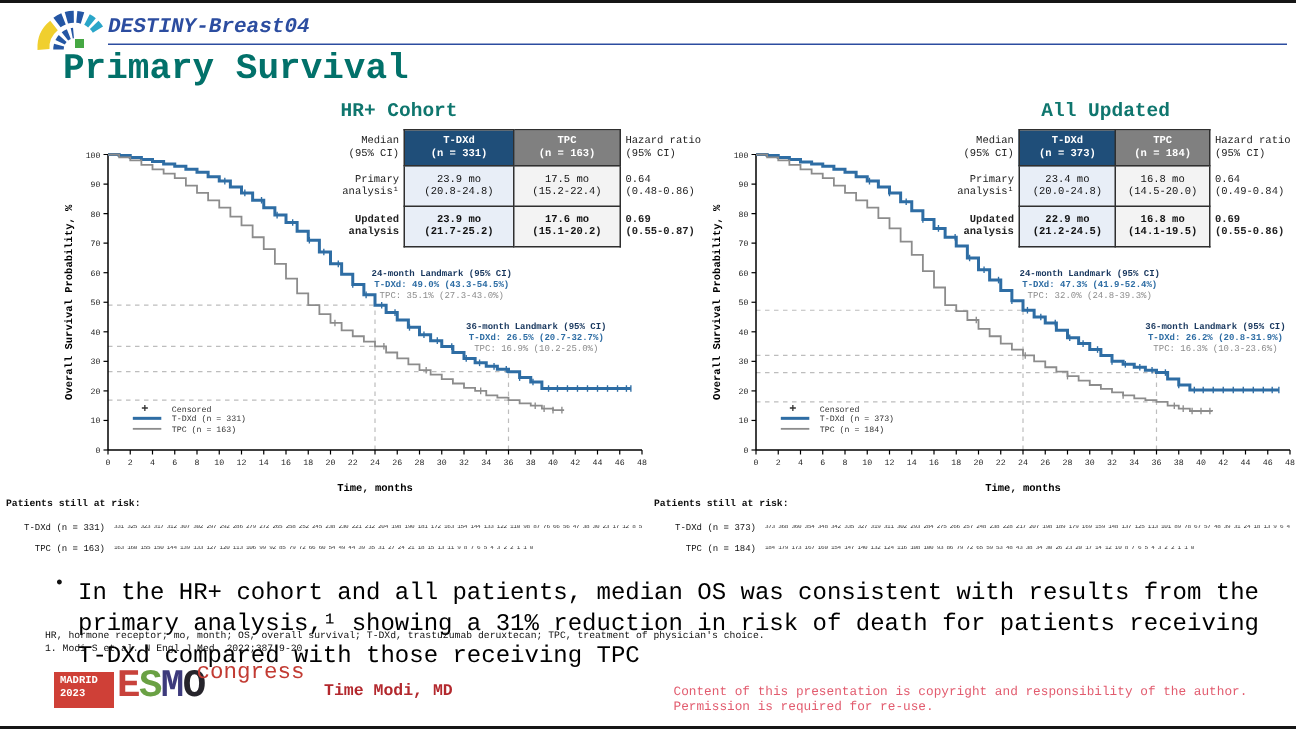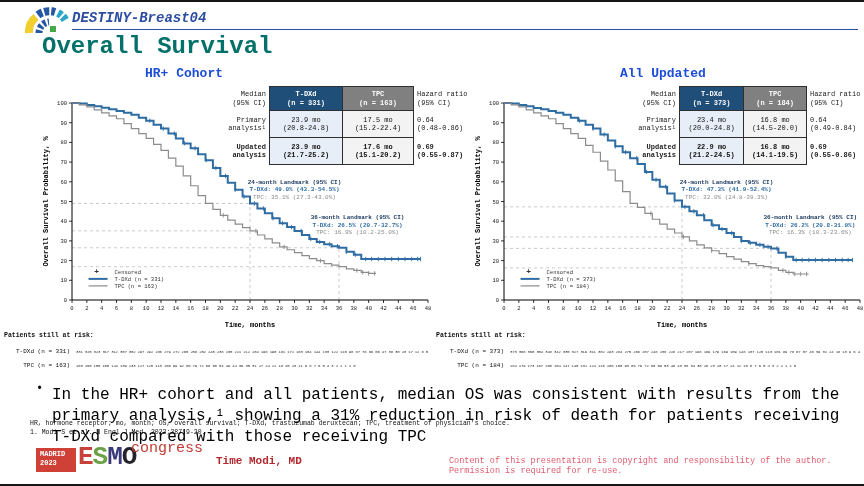--- a/index.html
+++ b/index.html
@@ -3,21 +3,21 @@
 <meta charset="utf-8">
 <style>
   html,body{margin:0;padding:0;background:#111;}
   .slide{position:relative;width:864px;height:486px;background:#fff;overflow:hidden;
          font-family:Liberation Mono, monospace;color:#111;}
   .edge{position:absolute;left:0;width:864px;height:2px;background:#161616;}
   
   .trial-name{position:absolute;left:72px;top:10px;font-size:14px;font-weight:bold;font-style:italic;color:#2c4da0;}
   .header-rule{position:absolute;left:72px;top:29px;width:786px;height:1px;background:#2c4da0;}
   .slide-title{position:absolute;left:42px;top:33px;font-size:24px;font-weight:bold;color:#02716a;}
-  .panel-title{position:absolute;top:66px;width:160px;text-align:left;font-size:13px;font-weight:bold;color:#1d4ed8;}
+  .panel-title{position:absolute;top:66px;width:160px;text-align:right;font-size:13px;font-weight:bold;color:#0f766e;}
   
   .mtable{position:absolute;border-collapse:collapse;font-size:7px;line-height:1.2;}
   .mtable td,.mtable th{white-space:pre-line;vertical-align:middle;padding:2px 3px;}
   .mtable .lab{width:38px;text-align:right;border:none;color:#222;}
   .mtable .hrc{width:58px;text-align:left;border:none;color:#222;}
   .mtable th.hdr{font-weight:bold;color:#fff;border:1px solid #2f2f2f;text-align:center;}
   .mtable th.tdxd{background:#1f4e79;width:66px;}
   .mtable th.tpc{background:#808080;width:64px;}
   .mtable td.cell{border:1px solid #2f2f2f;text-align:center;}
   .mtable td.ctdxd{background:#e8eef7;}
@@ -53,21 +53,21 @@
 
   <svg width="46" height="30" viewBox="0 0 46 30" style="position:absolute;left:24px;top:4px">
     <path d="M5,29 A19,19 0 0 1 12,13" stroke="#f0cf2e" stroke-width="8" fill="none"></path>
     <path d="M14,11 A19,19 0 0 1 31,8" stroke="#2456a4" stroke-width="8" fill="none" stroke-dasharray="5,2"></path>
     <path d="M34,9 A19,19 0 0 1 42,17" stroke="#2aa6c9" stroke-width="8" fill="none" stroke-dasharray="4,2"></path>
     <path d="M15,29 A11,11 0 0 1 25,18" stroke="#2456a4" stroke-width="7" fill="none" stroke-dasharray="3,2"></path>
     <rect x="26" y="22" width="6" height="6" fill="#46a843"></rect>
   </svg>
   <div class="trial-name">DESTINY-Breast04</div>
   <div class="header-rule"></div>
-  <div class="slide-title">Overall Survival</div>
+  <div class="slide-title">Primary Survival</div>
 
   <div class="panel-title" style="left:145px">HR+ Cohort</div>
   <div class="panel-title" style="left:620px">All Updated</div>
 
   <svg id="chart0" class="km-svg" style="left:40px;top:95px" width="392" height="235" viewBox="0 0 392 235">
       <line x1="210" y1="205" x2="210" y2="108.47" stroke="#bdbdbd" stroke-width="0.8" stroke-dasharray="3,3"></line>
       <line x1="32" y1="108.47" x2="210" y2="108.47" stroke="#bdbdbd" stroke-width="0.8" stroke-dasharray="3,3"></line>
       <line x1="32" y1="135.853" x2="210" y2="135.853" stroke="#bdbdbd" stroke-width="0.8" stroke-dasharray="3,3"></line>
       <line x1="299" y1="205" x2="299" y2="152.795" stroke="#bdbdbd" stroke-width="0.8" stroke-dasharray="3,3"></line>
       <line x1="32" y1="152.795" x2="299" y2="152.795" stroke="#bdbdbd" stroke-width="0.8" stroke-dasharray="3,3"></line>

